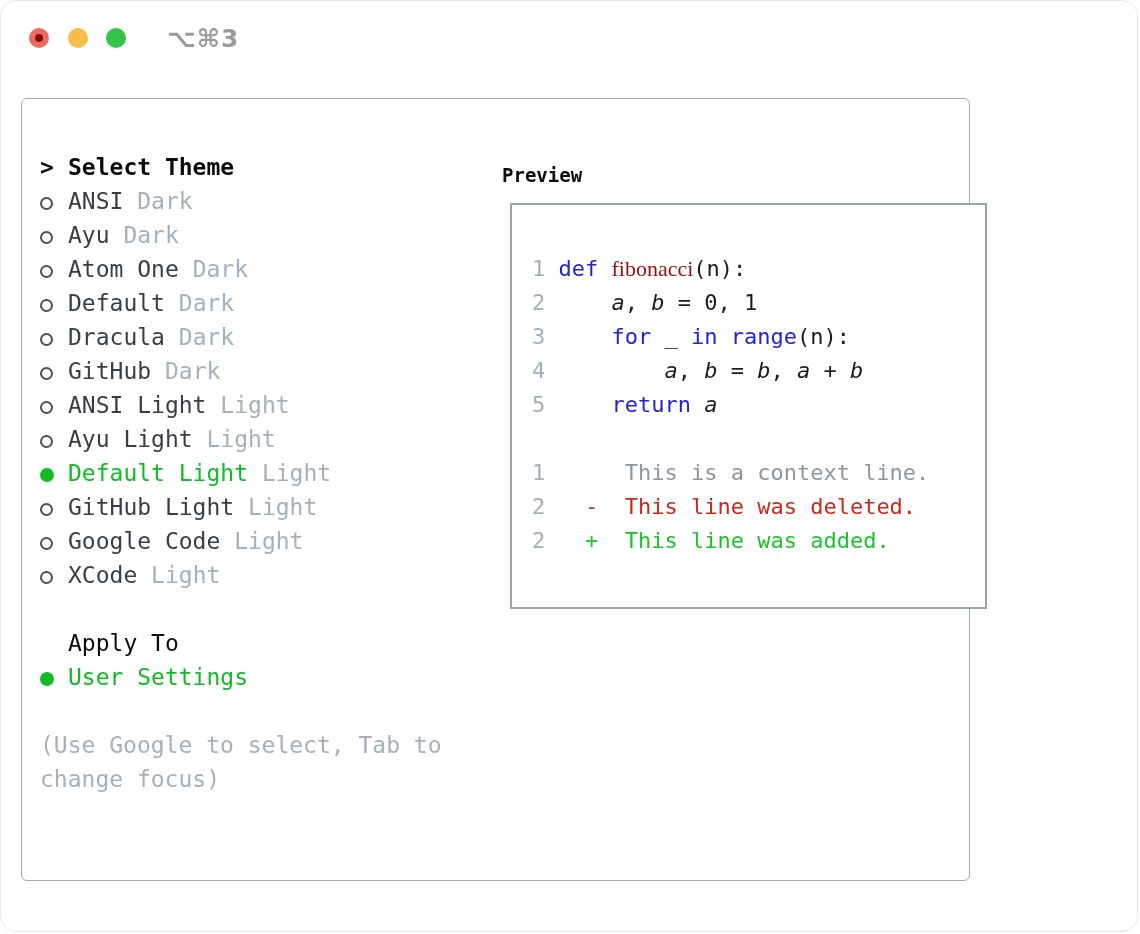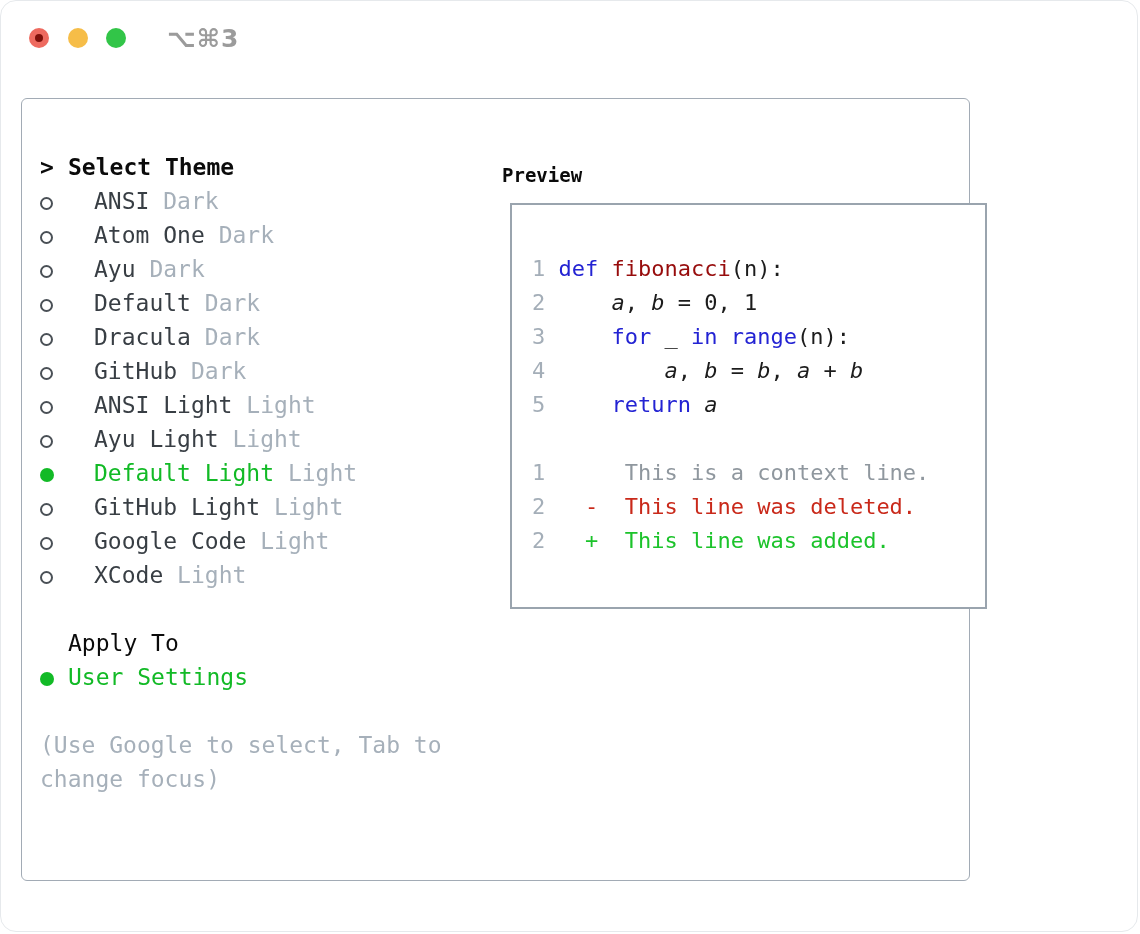--- a/index.html
+++ b/index.html
@@ -23,36 +23,36 @@
   
   .left-col{position:absolute;left:18px;top:51px;font-size:23px;}
   .srow{height:34px;line-height:34px;white-space:pre;}
   .marker{display:inline-block;width:28px;}
   .circle{display:inline-block;width:13px;height:13px;border-radius:50%;box-sizing:border-box;
           border:2px solid #4a5056;vertical-align:-1px;}
   .circle.sel{border:none;width:14px;height:14px;background:var(--green-ui);}
   .prompt{font-weight:bold;color:#0b0b0b;}
   .hdr{font-weight:bold;color:#0b0b0b;}
   .sub-hdr{color:#0b0b0b;}
-  .tname{color:var(--dark);margin-left:26px;}
+  .tname{color:var(--dark);}
   .tname.sel{color:var(--green-ui);}
   .tvariant{color:var(--muted);}
   .opt{color:var(--dark);}
   .opt.sel{color:var(--green-ui);margin-top:28px;}
   .help{color:var(--muted);}
 
   
   .preview-title{position:absolute;left:480px;top:51px;height:34px;line-height:34px;
                  font-size:19px;font-weight:bold;color:#0b0b0b;margin-top:8px;}
   .preview-box{position:absolute;left:488px;top:104px;width:477px;height:406px;box-sizing:border-box;
                border:2px solid #9aa4ae;background:#fff;padding:47px 0 0 20px;overflow:hidden;}
   .cline{height:34px;line-height:34px;font-size:22px;white-space:pre;}
   .ln{color:var(--ln);}
   .tok-kw{color:var(--kw);}
-  .tok-fn{color:var(--fn);}
+  .tok-fn{color:var(--fn);font-family:Liberation Serif, serif;}
   .tok-plain{color:var(--plain);}
   .tok-var{color:var(--plain);font-style:italic;}
   .tok-ctx{color:var(--ctx);}
   .tok-del{color:var(--del);}
   .tok-add{color:var(--add);margin-top:44px;}
 </style>
 </head>
 <body>
 
 <div class="screen">
@@ -61,22 +61,22 @@
       <span class="dot"></span>
     </span>
   <span class="tl yellow"></span>
   <span class="tl green"></span>
   <span class="wintitle">⌥⌘3</span>
 
   <div class="panel">
     <div class="left-col" id="leftCol">
         <div class="srow"><span class="marker prompt">&gt;</span><span class="hdr">Select Theme</span></div>
         <div class="srow"><span class="marker"><span class="circle"></span></span><span class="tname">ANSI</span> <span class="tvariant">Dark</span></div>
+        <div class="srow"><span class="marker"><span class="circle"></span></span><span class="tname">Ayu</span> <span class="tvariant">Dark</span></div>
         <div class="srow"><span class="marker"><span class="circle"></span></span><span class="tname">Atom One</span> <span class="tvariant">Dark</span></div>
-        <div class="srow"><span class="marker"><span class="circle"></span></span><span class="tname">Ayu</span> <span class="tvariant">Dark</span></div>
         <div class="srow"><span class="marker"><span class="circle"></span></span><span class="tname">Default</span> <span class="tvariant">Dark</span></div>
         <div class="srow"><span class="marker"><span class="circle"></span></span><span class="tname">Dracula</span> <span class="tvariant">Dark</span></div>
         <div class="srow"><span class="marker"><span class="circle"></span></span><span class="tname">GitHub</span> <span class="tvariant">Dark</span></div>
         <div class="srow"><span class="marker"><span class="circle"></span></span><span class="tname">ANSI Light</span> <span class="tvariant">Light</span></div>
         <div class="srow"><span class="marker"><span class="circle"></span></span><span class="tname">Ayu Light</span> <span class="tvariant">Light</span></div>
         <div class="srow"><span class="marker"><span class="circle sel"></span></span><span class="tname sel">Default Light</span> <span class="tvariant">Light</span></div>
         <div class="srow"><span class="marker"><span class="circle"></span></span><span class="tname">GitHub Light</span> <span class="tvariant">Light</span></div>
         <div class="srow"><span class="marker"><span class="circle"></span></span><span class="tname">Google Code</span> <span class="tvariant">Light</span></div>
         <div class="srow"><span class="marker"><span class="circle"></span></span><span class="tname">XCode</span> <span class="tvariant">Light</span></div>
         <div class="srow"></div>

